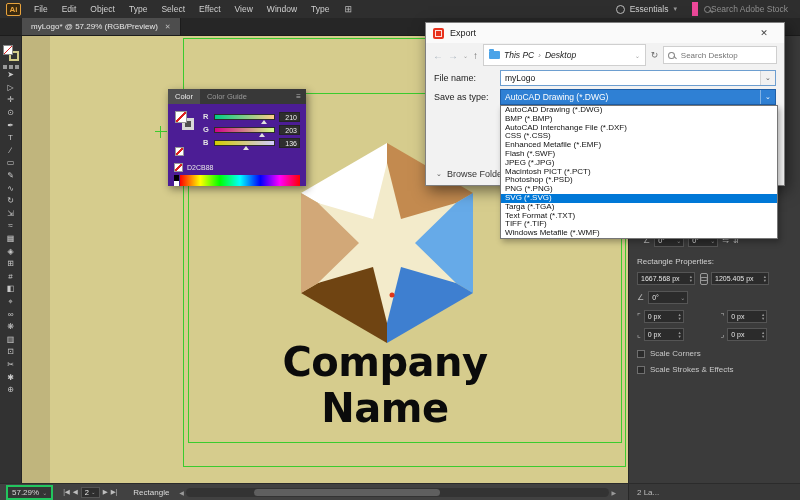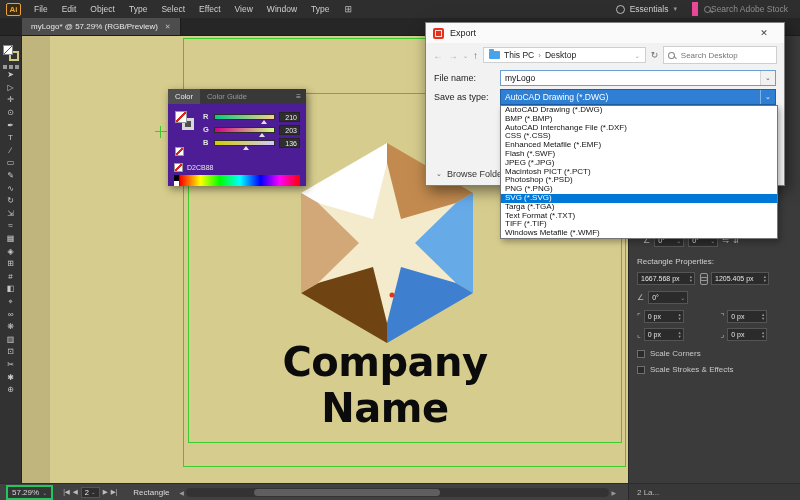--- a/index.html
+++ b/index.html
@@ -137,22 +137,22 @@
   .export-dialog{position:absolute;left:425px;top:22px;width:360px;height:164px;background:#f2f2f2;
                  border:1px solid #7f7f7f;box-shadow:3px 5px 14px rgba(0,0,0,.5);z-index:50;font-size:9px;}
   .dlg-title{height:20px;background:#fafafa;display:flex;align-items:center;padding:0 7px;gap:6px;color:#1a1a1a;}
   .dlg-icon{width:11px;height:11px;background:#e8311c;border-radius:2px;position:relative;}
   .dlg-icon::after{content:"";position:absolute;inset:2px;border:1px solid rgba(255,255,255,.85);}
   .dlg-close{margin-left:auto;width:26px;text-align:center;color:#444;font-size:9px;}
   .dlg-nav{height:24px;display:flex;align-items:center;padding:0 7px;gap:5px;color:#8f8f8f;}
   .nav-arrow{font-size:10px;color:#a9b4bd;}
   .nav-arrow.up{color:#6a6a6a;}
   .nav-chev{font-size:6px;color:#999;}
-  .crumb{height:16px;border:1px solid #cfcfcf;background:#fff;display:flex;align-items:center;gap:4px;
-         padding:0 5px;width:172px;color:#222;font-size:8.5px;}
+  .crumb{height:22px;border:1px solid #cfcfcf;background:#fff;display:flex;align-items:center;gap:4px;
+         padding:0 5px;width:172px;color:#222;font-size:8.5px;font-style:italic;}
   .folder{width:11px;height:8px;background:#4aa3e8;border-radius:1px;position:relative;flex:0 0 11px;}
   .folder::before{content:"";position:absolute;top:-2px;left:0;width:5px;height:2px;background:#4aa3e8;
                   border-radius:1px 1px 0 0;}
   .crumb .sep{color:#888;font-size:8px;}
   .crumb .chev{margin-left:auto;font-size:6px;color:#999;}
   .nav-refresh{font-size:9px;color:#6a6a6a;}
   .dlg-search{margin-left:auto;width:120px;height:18px;border:1px solid #cfcfcf;background:#fff;
               display:flex;align-items:center;gap:4px;padding:0 4px;justify-content:space-between;}
   .dlg-search input{border:none;outline:none;width:100%;font-size:8px;font-family:"Liberation Sans",sans-serif;color:#333;}
   .dlg-row{display:flex;align-items:center;margin:2px 8px 0 8px;height:17px;}

